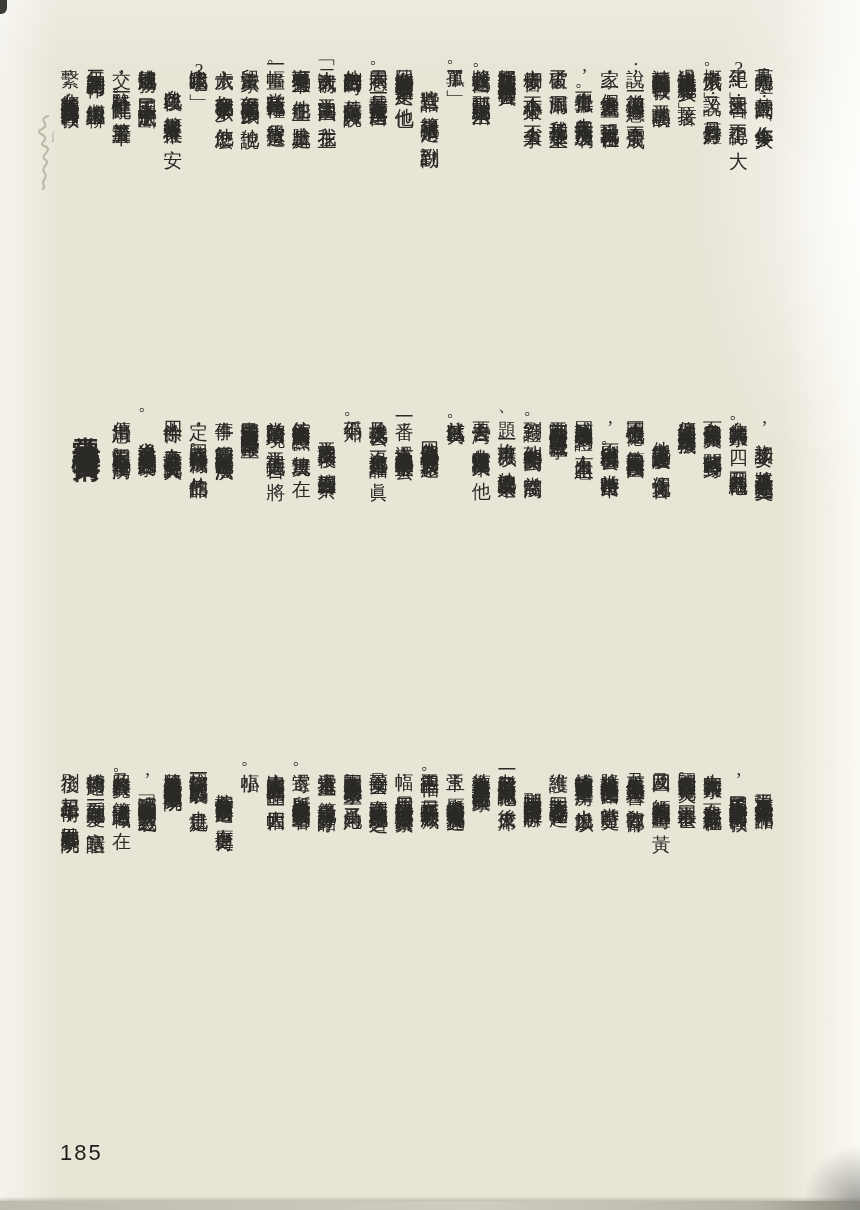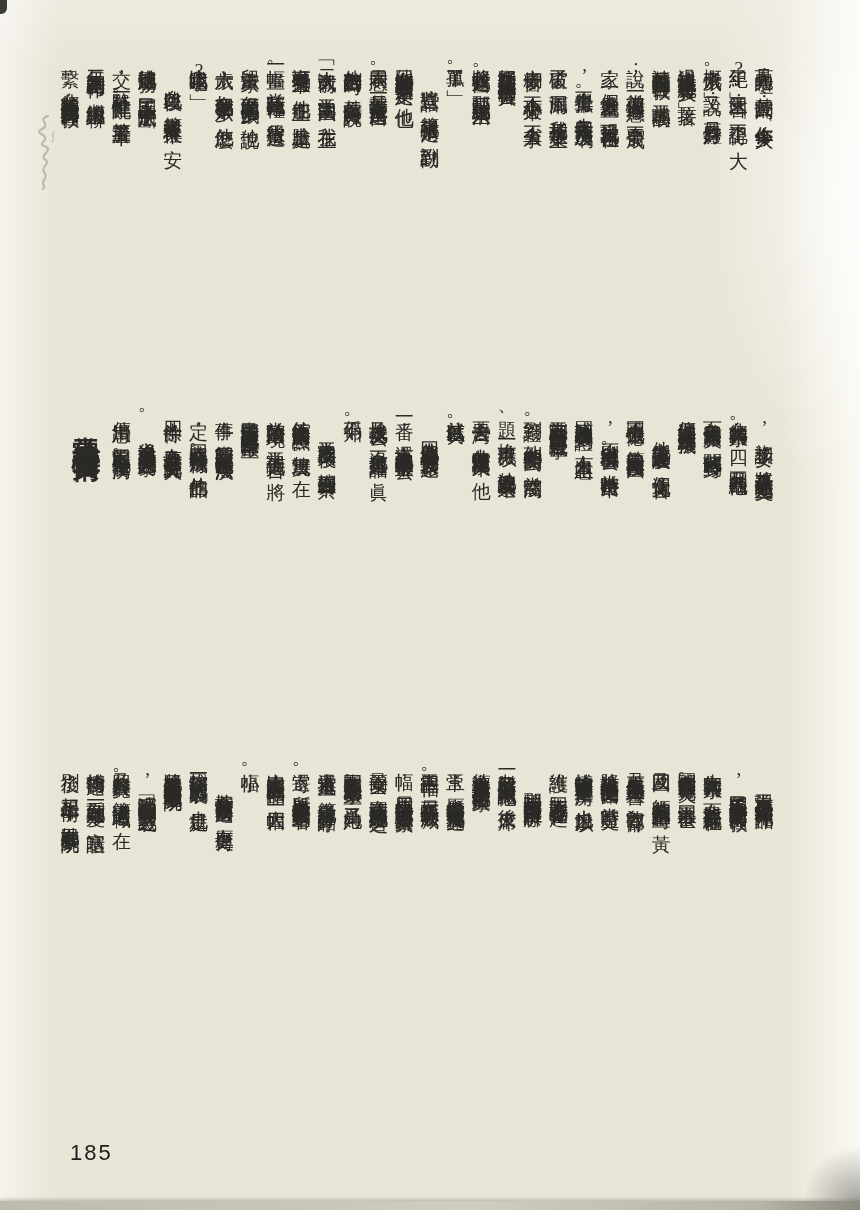--- a/index.html
+++ b/index.html
@@ -38,21 +38,21 @@
     writing-mode:vertical-rl;
     text-orientation:upright;
     font-size:28px;
     letter-spacing:2.5px;
     line-height:34px;
     color:var(--ink-color,#2b2a26);
     font-weight:600;
   }
   .page-number{
     position:absolute;
-    left:70px;top:1140px;
+    left:60px;top:1140px;
     font-family:"Liberation Sans","DejaVu Sans",sans-serif;
     font-size:22px;
     letter-spacing:2px;
     color:var(--page-number-color,#1d1d1b);
   }
   .scribble{
     position:absolute;
     left:26px;top:110px;
     width:36px;height:80px;
     opacity:.55;

